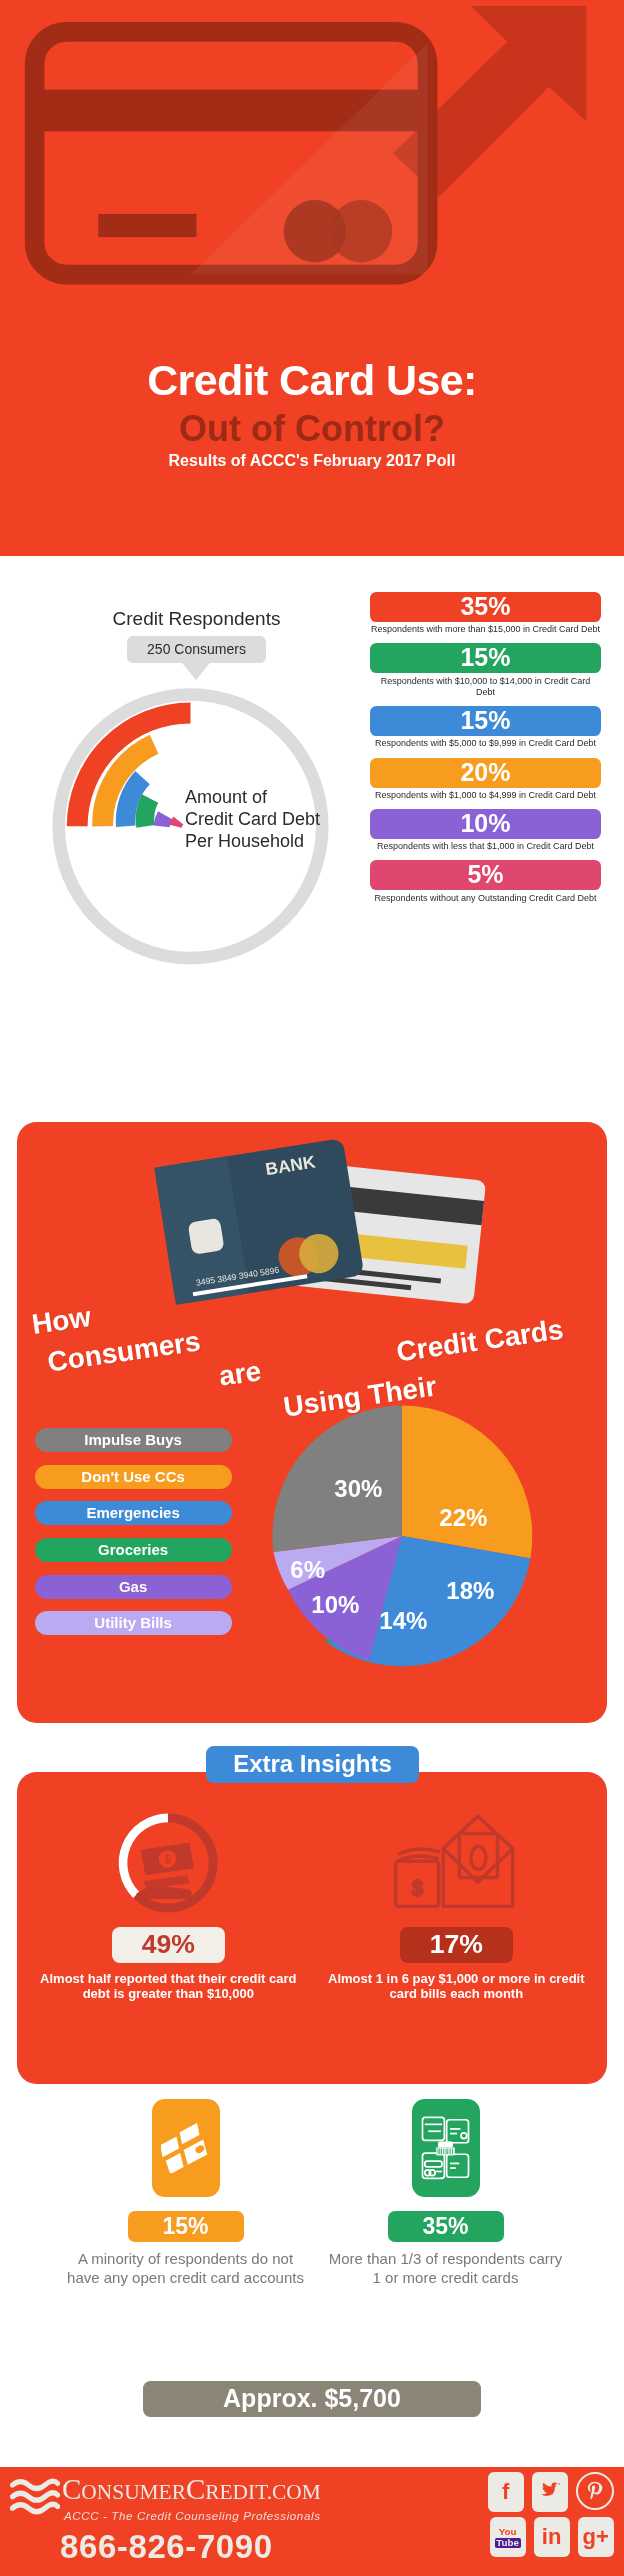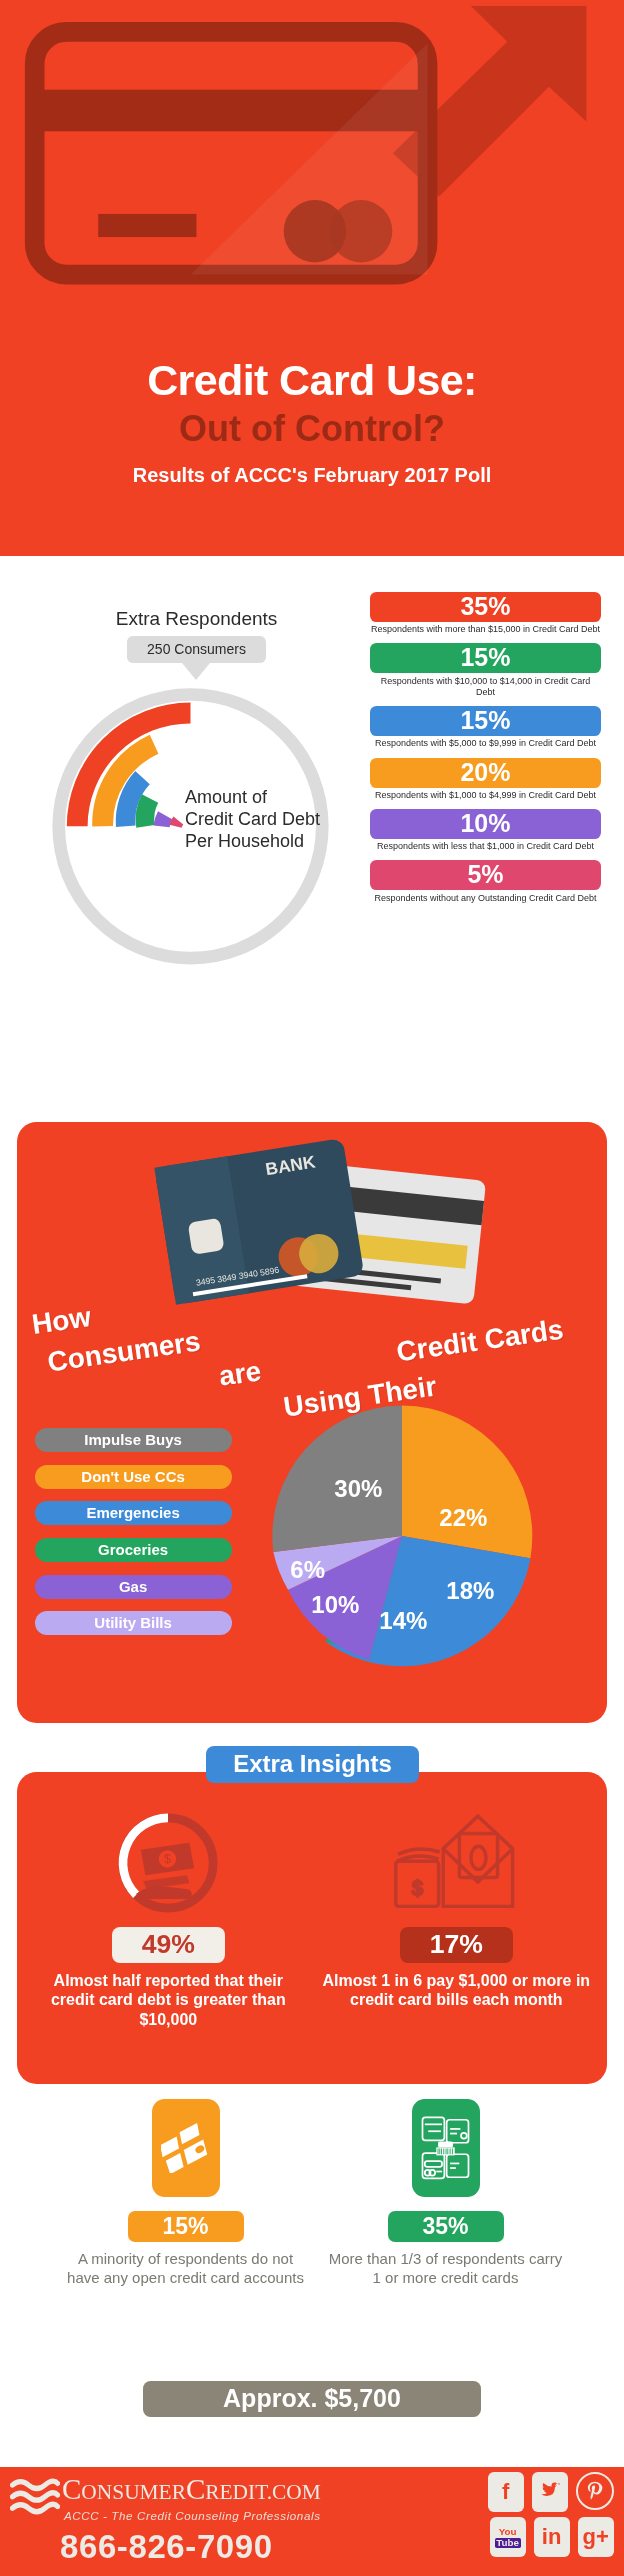--- a/index.html
+++ b/index.html
@@ -20,21 +20,21 @@
   }
   .title-main {
     font-size:43px; font-weight:bold; color:#ffffff; letter-spacing:-0.6px;
     line-height:1.0; padding-top:11.6px;
   }
   .title-sub {
     font-size:36px; font-weight:bold; color:#9c2a15; line-height:1.08;
     margin-top:8px;
   }
   .title-note {
-    font-size:20px; font-weight:bold; color:#ffffff; margin-top:16px;
+    font-size:16px; font-weight:bold; color:#ffffff; margin-top:4px;
   }
 
   
   .sec-debt {
     position:absolute; left:0; top:556px; width:624px; height:555px;
     background:#ffffff;
   }
   .gauge-wrap { position:absolute; left:23px; top:52px; width:347px; height:370px; }
   .gauge-label-title {
     position:absolute; left:0; top:0; width:347px; text-align:center;
@@ -107,21 +107,21 @@
   .ins-col.l { left:15px; }
   .ins-col.r { left:303px; }
   .ins-icon { height:128px; display:flex; align-items:center; justify-content:center; }
   .ins-pill {
     display:inline-block; min-width:113px; height:36px; border-radius:8px;
     font-size:26.6px; font-weight:bold; line-height:35px; padding:0 12.7px;
   }
   .ins-pill.white { background:#f2efe9; color:#c0392b; }
   .ins-pill.dark  { background:#b5311b; color:#ffffff; }
   .ins-text {
-    margin-top:8px; color:#ffffff; font-size:16px; font-weight:bold; line-height:1.22;
+    margin-top:8px; color:#ffffff; font-size:13px; font-weight:bold; line-height:1.22;
   }
 
   .sec-ins2 { position:absolute; left:0; top:2099px; width:624px; height:283px; }
   .ins2-col { position:absolute; width:243px; top:0; text-align:center; }
   .ins2-col.l { left:64px; }
   .ins2-col.r { left:324px; }
   .ins2-iconbox {
     width:68px; height:98px; border-radius:12.7px; margin:0 auto;
     display:flex; align-items:center; justify-content:center;
   }
@@ -204,21 +204,21 @@
     <div class="title-sub">
       <div>Out of Control?</div>
     </div>
     <div class="title-note">Results of ACCC's February 2017 Poll</div>
   </div>
 </div>
 
 <div class="sec-debt">
 
   <div class="gauge-wrap">
-    <div class="gauge-label-title">Extra Respondents</div>
+    <div class="gauge-label-title">Credit Respondents</div>
     <div class="gauge-bubble">250 Consumers</div>
 
     <svg class="gauge-svg" width="301" height="289" viewBox="0 0 520 500">
 
       <circle cx="260" cy="260" r="228" fill="none" stroke="#dcdcdc" stroke-width="22"></circle>
 
       <path d="M 260 64 A 196 196 0 0 0 64 260" fill="none" stroke="#ef4123" stroke-width="36"></path>
 
       <path d="M 197 118 A 152 152 0 0 0 108 260" fill="none" stroke="#f79c1e" stroke-width="36"></path>
 

